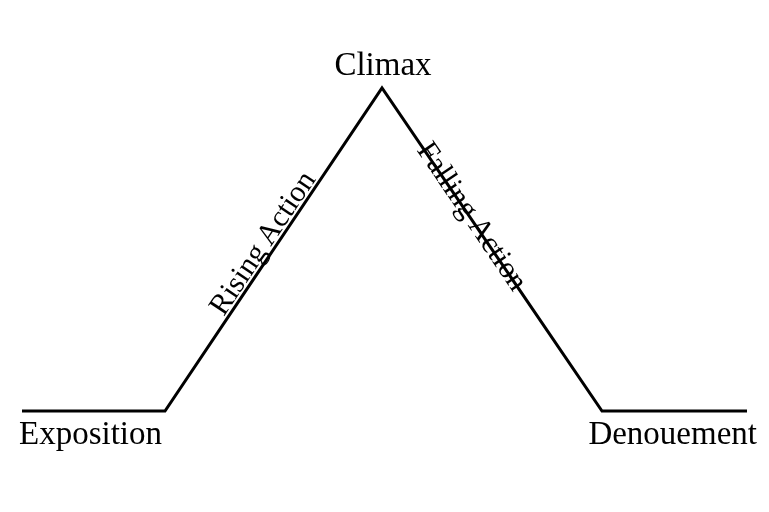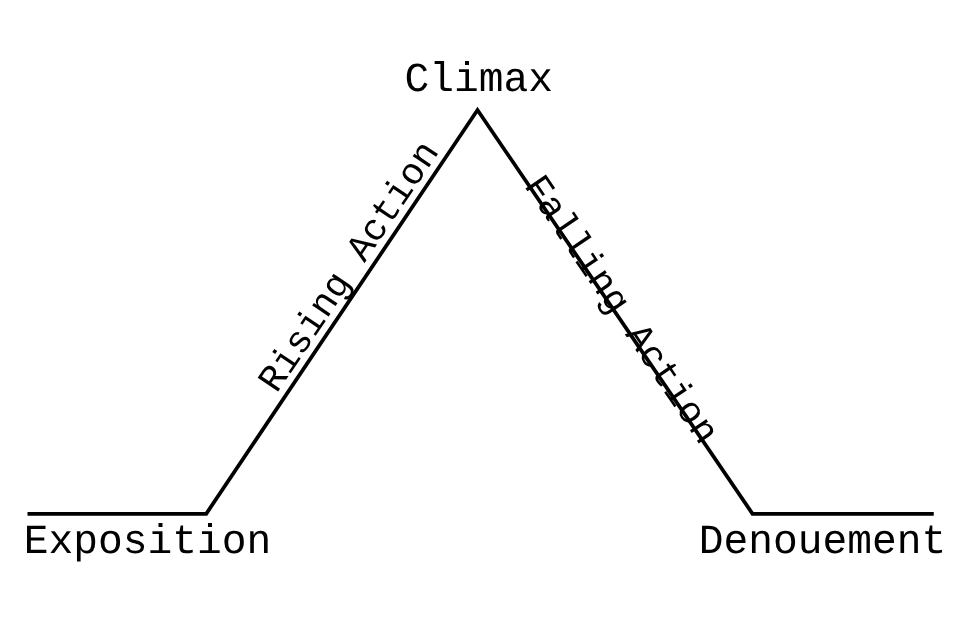--- a/index.html
+++ b/index.html
@@ -7,21 +7,21 @@
     margin: 0;
     padding: 0;
     background: #ffffff;
   }
   #canvas {
     position: relative;
     width: 769px;
     height: 456px;
     background: #fde047;
     overflow: hidden;
-    font-family: Liberation Mono, monospace;
+    font-family: Liberation Serif, serif;
   }
   #plot-svg {
     position: absolute;
     left: 0;
     top: 0;
     width: 769px;
     height: 512px;
     display: block;
   }
   .label {

